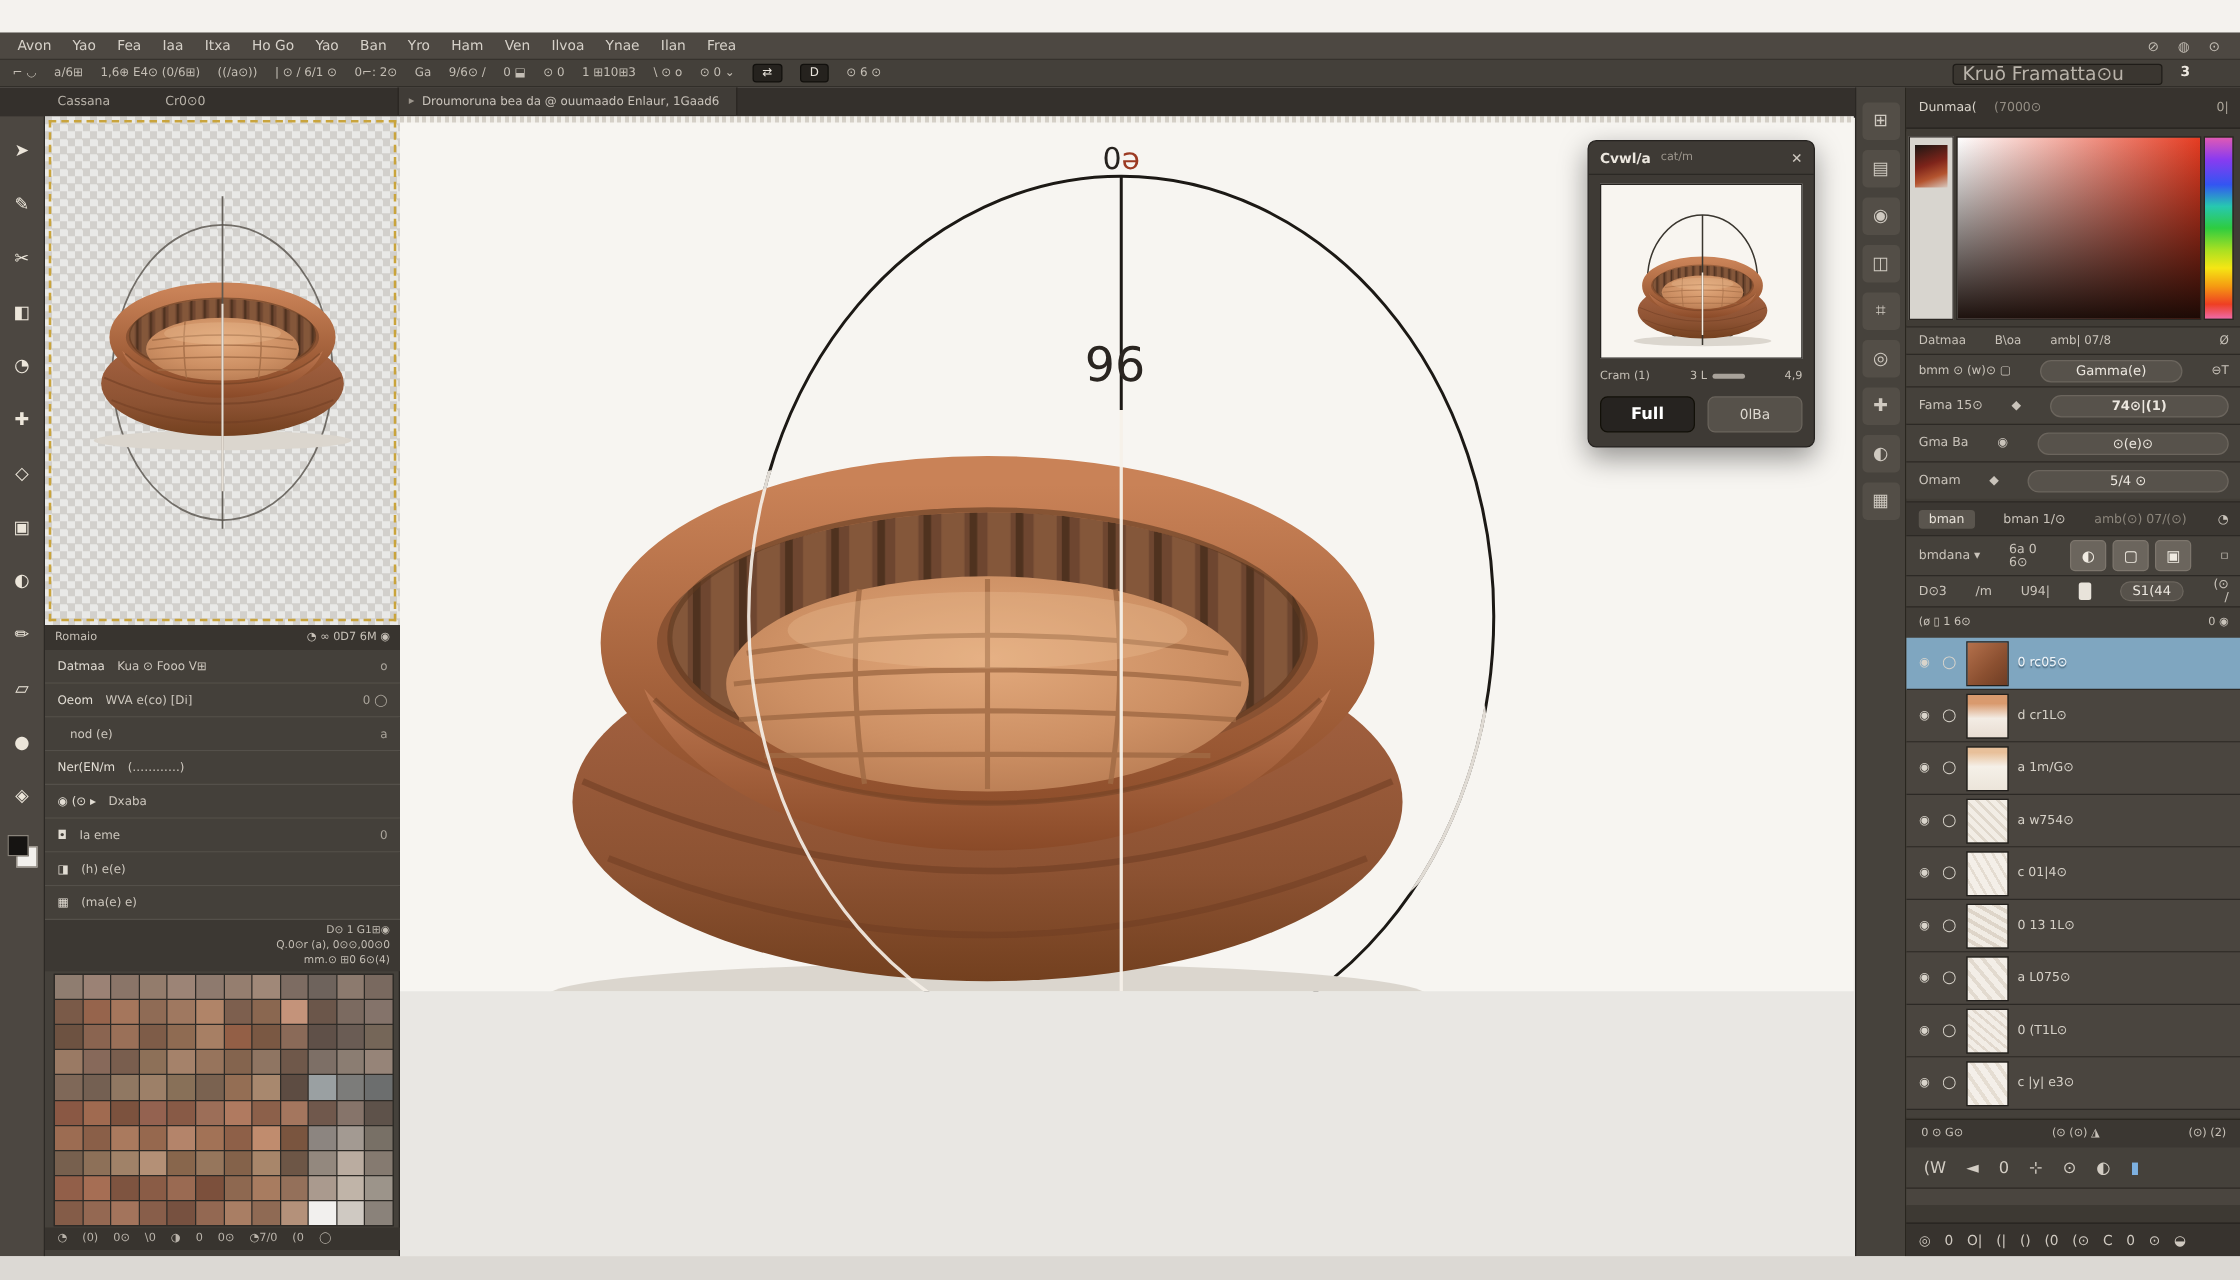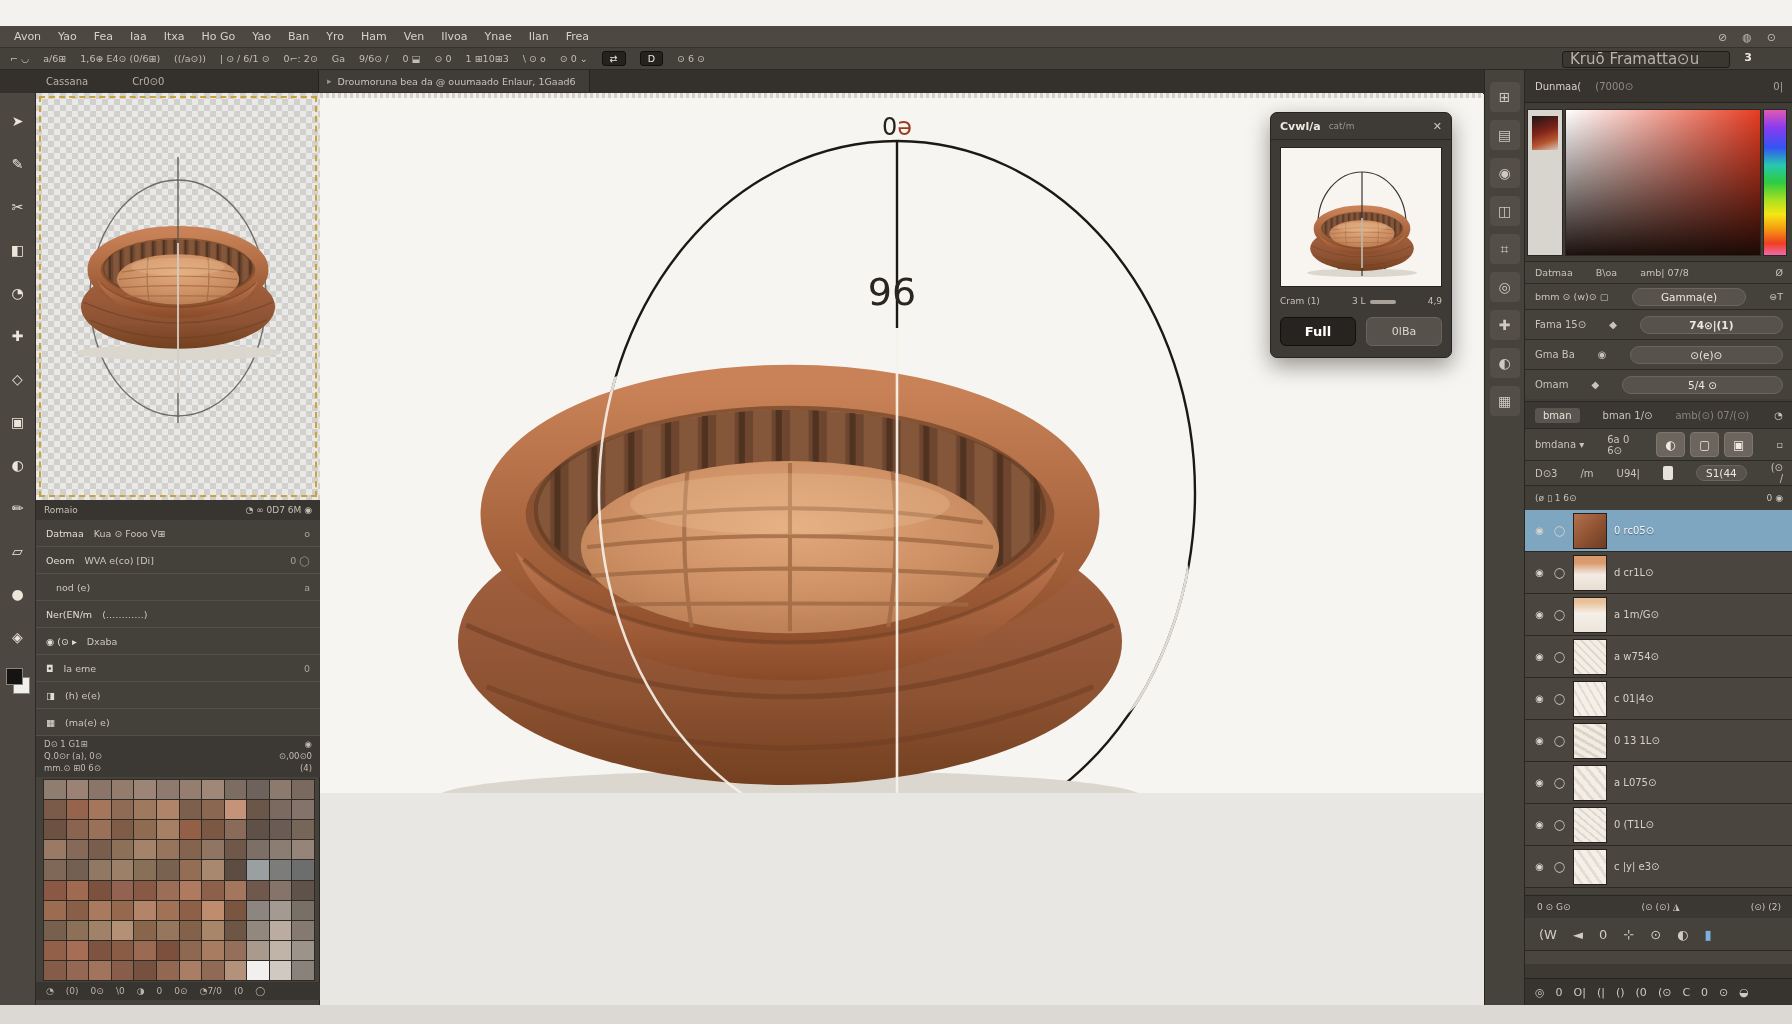--- a/index.html
+++ b/index.html
@@ -49,21 +49,21 @@
            display:flex;align-items:center;justify-content:space-between;padding:0 8px;box-sizing:border-box;
            font-size:9px;color:#c7c1b8;}
   .lrows{position:absolute;left:0;top:427px;width:284px;}
   .lrow{height:27px;display:flex;align-items:center;gap:10px;padding:0 10px;box-sizing:border-box;
         border-bottom:1px solid #54504a;background:#44403a;font-size:9.5px;color:#cdc7be;}
   .lrow .rl{color:#e2ddd4;white-space:nowrap;}
   .lrow .rm{flex:1;white-space:nowrap;overflow:hidden;}
   .lrow .rr{color:#aaa49b;}
   .swheader{position:absolute;left:0;top:643px;width:284px;height:41px;background:#3c3833;
             font-size:8.5px;color:#c3bdb4;padding:2px 8px;box-sizing:border-box;line-height:12px;}
-  .swheader .hr{display:flex;justify-content:space-between;}
+  .swheader .hr{display:flex;justify-content:flex-end;}
   .swgrid{position:absolute;left:7px;top:686px;width:270px;height:200px;display:grid;
           grid-template-columns:repeat(12,1fr);grid-auto-rows:1fr;gap:1px;background:#2e2b27;
           border:1px solid #2e2b27;}
   .sw{width:100%;height:100%;}
   .lfooter{position:absolute;left:0;top:889px;width:284px;height:18px;background:#38342f;
            display:flex;align-items:center;gap:12px;padding:0 10px;box-sizing:border-box;
            font-size:9px;color:#b9b3aa;}
   
   .canvas{left:320px;top:93px;width:1163px;height:700px;background:#f7f5f1;overflow:hidden;}
   .canvas-noise{position:absolute;left:0;top:0;width:100%;height:5px;opacity:.55;

